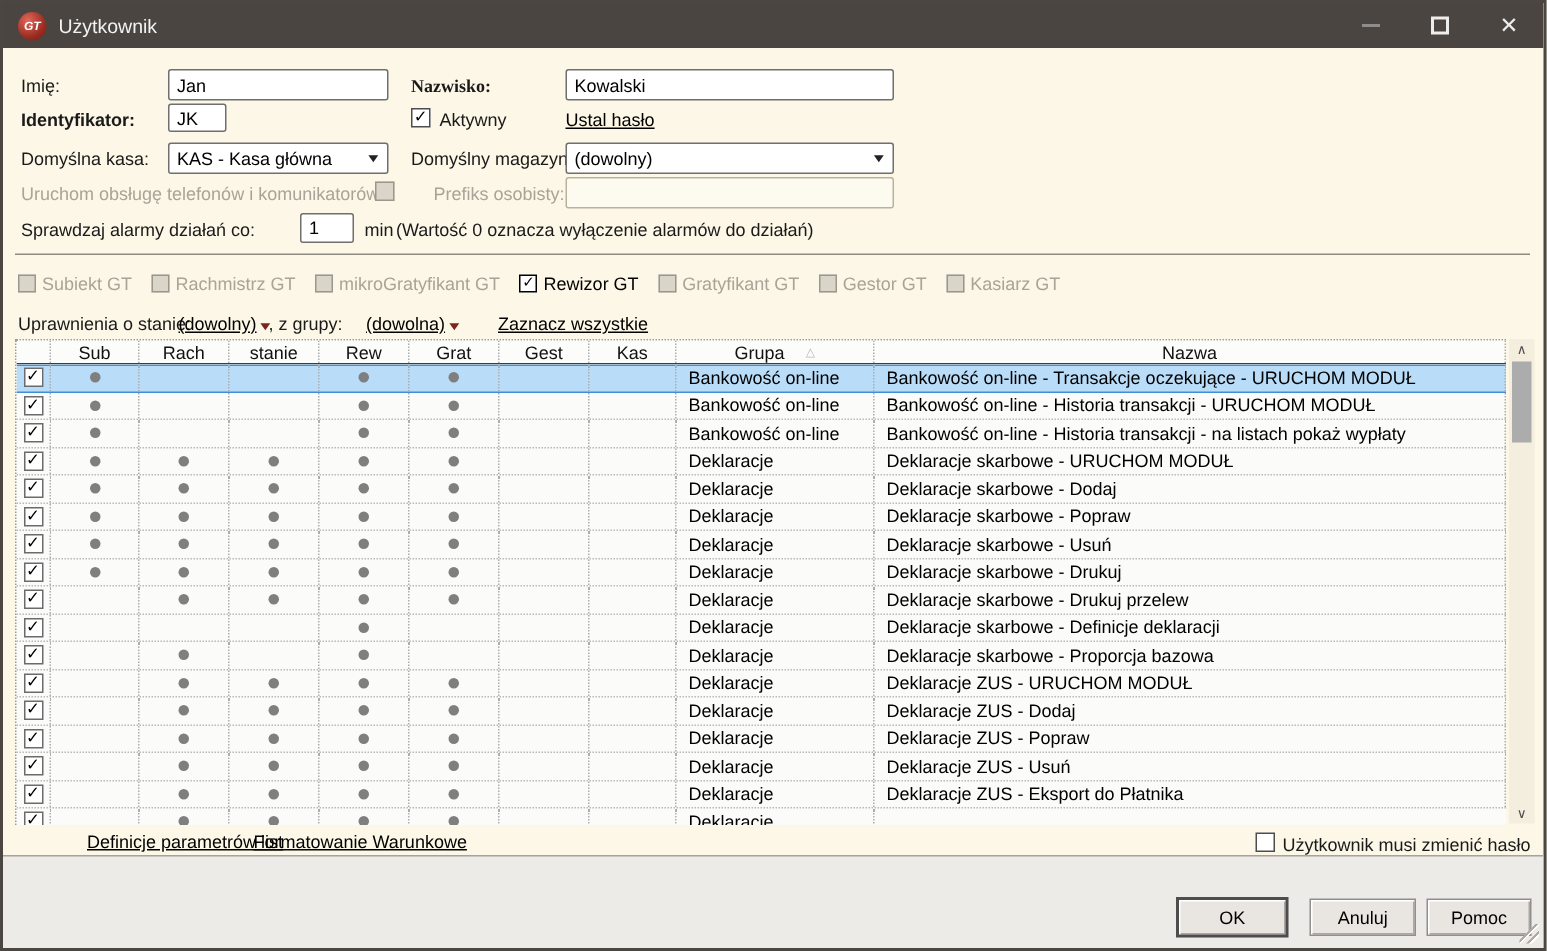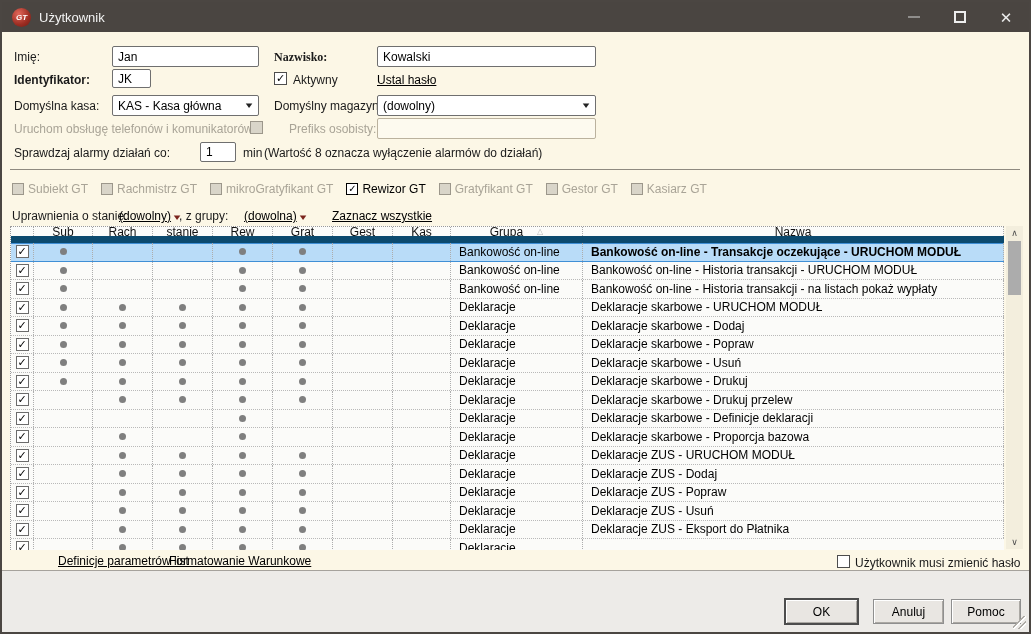--- a/index.html
+++ b/index.html
@@ -57,21 +57,21 @@
   .gt-item.on .gt-box { background:#fff; border-color:#000; }
   .gt-item.on .gt-box::after { content:"✓"; }
   .gt-item span.t { color:#A9A497; }
   .gt-item.on span.t { color:#000; }
 
   
   .grid { position:absolute; left:8px; top:224px; width:994px; height:324px;
           background:#FBFBF9; border-left:1px dotted #9A9A9A; border-top:1px dotted #9A9A9A;
           overflow:hidden; font-size:12px; }
   .tr { display:flex; height:18.5px; border-bottom:1px dotted #B9B9B9; }
-  .tr.hdr { height:16px; border-bottom:7px solid #0c4a6e; background:#FCFCFA; }
+  .tr.hdr { height:16px; border-bottom:1px solid #0c4a6e; background:#FCFCFA; }
   .td { flex:none; display:flex; align-items:center; justify-content:center;
         border-right:1px dotted #ADADAD; overflow:hidden; white-space:nowrap; }
   .td.txt { justify-content:flex-start; padding-left:8px; }
   .tr.hdr .td { font-size:12px; color:#111; }
   .tr.sel { background:#B9DCF8; border-bottom:1px solid #3F8FD6; box-shadow:inset 0 1px 0 #3F8FD6; }
   .dot { width:7px; height:7px; border-radius:50%; background:#7F7F7F; }
   .rowcb { width:13px; height:13px; background:#fff; border:1px solid #6B6B6B;
            font-size:11px; font-weight:bold; line-height:11px; text-align:center; }
   .rowcb.checked::after { content:"✓"; }
   .sort-glyph { font-size:8px; color:#B9B9B9; margin-left:14px; }
@@ -140,21 +140,21 @@
   </div>
 
   <div class="lbl dis" style="left:12px; top:120px;">Uruchom obsługę telefonów i komunikatorów</div>
   <div class="cb disabled" style="left:248px; top:119px;"></div>
   <div class="lbl dis" style="left:287px; top:120px;">Prefiks osobisty:</div>
   <div class="tb disabled" style="left:375px; top:116px; width:219px; height:21px;"></div>
 
   <div class="lbl" style="left:12px; top:144px;">Sprawdzaj alarmy działań co:</div>
   <div class="tb" style="left:198px; top:140px; width:36px; height:20px;">1</div>
   <div class="lbl" style="left:241px; top:144px;">min</div>
-  <div class="lbl" style="left:262px; top:144px;">(Wartość 8 oznacza wyłączenie alarmów do działań)</div>
+  <div class="lbl" style="left:262px; top:144px;">(Wartość 0 oznacza wyłączenie alarmów do działań)</div>
 
   <div class="sep" style="top:167px;"></div>
 
   <div class="products">
       <div class="gt-item">
         <div class="gt-box"></div>
         <span class="t">Subiekt GT</span>
       </div>
       <div class="gt-item">
         <div class="gt-box"></div>
@@ -212,21 +212,21 @@
         <div class="td" style="width: 60px;"></div>
         <div class="td" style="width: 60px;">
           <div class="dot"></div>
         </div>
         <div class="td" style="width: 60px;">
           <div class="dot"></div>
         </div>
         <div class="td" style="width: 60px;"></div>
         <div class="td" style="width: 58px;"></div>
         <div class="td txt" style="width: 132px;">Bankowość on-line</div>
-        <div class="td txt" style="width: 421px; font-weight: bold;">Bankowość on-line - Transakcje oczekujące - URUCHOM MODUŁ</div>
+        <div class="td txt" style="width: 421px;">Bankowość on-line - Transakcje oczekujące - URUCHOM MODUŁ</div>
       </div>
       <div class="tr">
         <div class="td" style="width: 23px;">
           <div class="rowcb checked"></div>
         </div>
         <div class="td" style="width: 59px;">
           <div class="dot"></div>
         </div>
         <div class="td" style="width: 60px;"></div>
         <div class="td" style="width: 60px;"></div>

